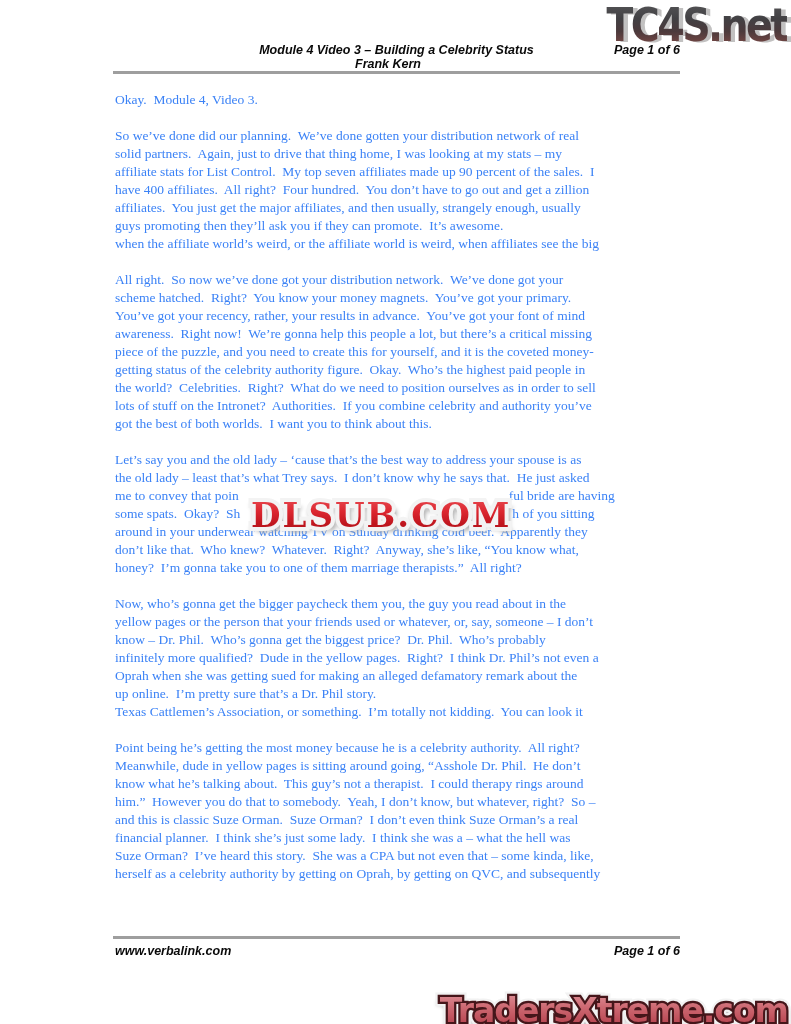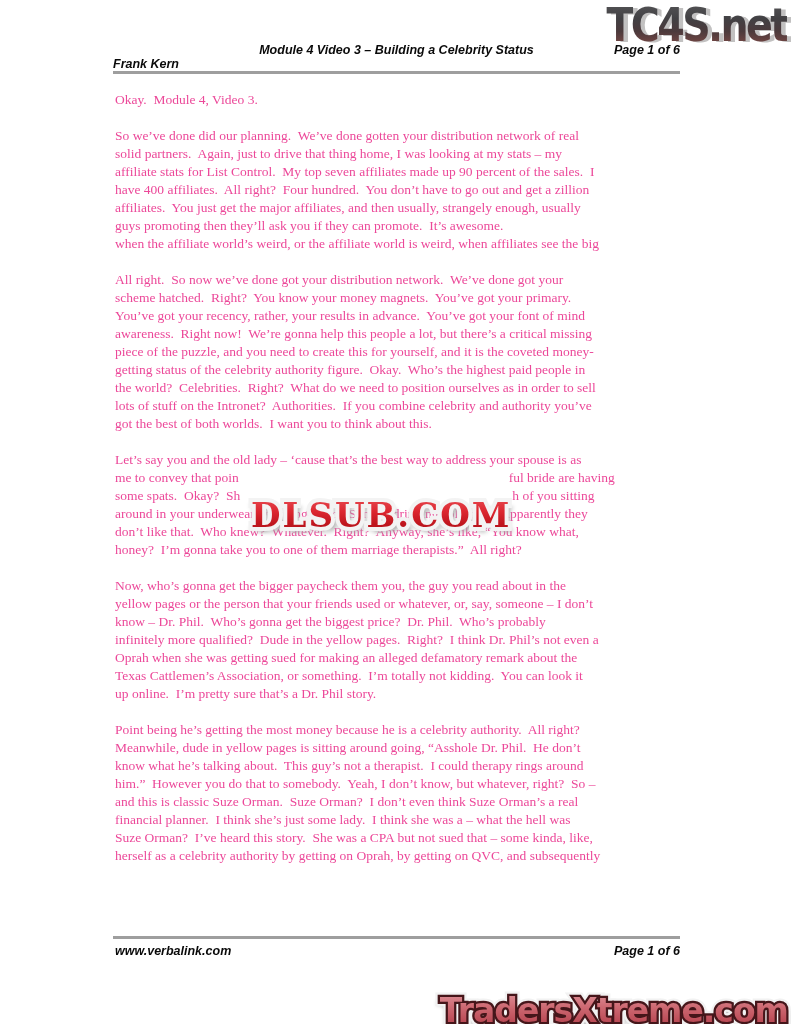--- a/index.html
+++ b/index.html
@@ -14,32 +14,32 @@
 
   
   .header-row {
     position:absolute; left:113px; top:44px; width:567px;
     font-family:"Liberation Sans", sans-serif;
     font-weight:bold; font-style:italic;
     font-size:12.5px; color:#0a0a0a; line-height:13px;
   }
   .header-title { position:absolute; left:0; right:0; text-align:center; top:0; }
   .header-page  { position:absolute; right:0; top:0; }
-  .header-author{ position:absolute; left:0; right:17px; top:14px; }
+  .header-author{ position:absolute; left:0; right:17px; text-align:center; top:14px; }
   .rule {
     position:absolute; left:113px; width:567px; height:3px;
     background:#9e9e9e;
   }
   .rule-top { top:71px; }
   .rule-bottom { top:936px; }
 
   
   .doc-body {
     position:absolute; left:115px; top:91px; width:575px;
-    font-size:13.5px; line-height:18px; color:#ec4899;
+    font-size:13.5px; line-height:18px; color:#3b82f6;
   }
   .paragraph { margin-bottom:18px; }
   .line { white-space:pre; height:18px; }
   .gap { display:inline-block; height:1px; }
 
   
   .footer-row {
     position:absolute; left:113px; top:944px; width:567px;
     font-family:"Liberation Sans", sans-serif;
     font-weight:bold; font-style:italic;
@@ -141,43 +141,44 @@
         <div class="line">You’ve got your recency, rather, your results in advance.  You’ve got your font of mind</div>
         <div class="line">awareness.  Right now!  We’re gonna help this people a lot, but there’s a critical missing</div>
         <div class="line">piece of the puzzle, and you need to create this for yourself, and it is the coveted money-</div>
         <div class="line">getting status of the celebrity authority figure.  Okay.  Who’s the highest paid people in</div>
         <div class="line">the world?  Celebrities.  Right?  What do we need to position ourselves as in order to sell</div>
         <div class="line">lots of stuff on the Intronet?  Authorities.  If you combine celebrity and authority you’ve</div>
         <div class="line">got the best of both worlds.  I want you to think about this.</div>
       </div>
       <div class="paragraph">
         <div class="line">Let’s say you and the old lady – ‘cause that’s the best way to address your spouse is as</div>
+        <div class="line">the old lady – least that’s what Trey says.  I don’t know why he says that.  He just asked</div>
         <div class="line"><span>me to convey that poin</span><span class="gap" style="width: 270px;"></span><span>ful bride are having</span></div>
         <div class="line"><span>some spats.  Okay?  Sh</span><span class="gap" style="width: 272px;"></span><span>h of you sitting</span></div>
         <div class="line">around in your underwear watching TV on Sunday drinking cold beer.  Apparently they</div>
         <div class="line">don’t like that.  Who knew?  Whatever.  Right?  Anyway, she’s like, “You know what,</div>
         <div class="line">honey?  I’m gonna take you to one of them marriage therapists.”  All right?</div>
       </div>
       <div class="paragraph">
         <div class="line">Now, who’s gonna get the bigger paycheck them you, the guy you read about in the</div>
         <div class="line">yellow pages or the person that your friends used or whatever, or, say, someone – I don’t</div>
         <div class="line">know – Dr. Phil.  Who’s gonna get the biggest price?  Dr. Phil.  Who’s probably</div>
         <div class="line">infinitely more qualified?  Dude in the yellow pages.  Right?  I think Dr. Phil’s not even a</div>
         <div class="line">Oprah when she was getting sued for making an alleged defamatory remark about the</div>
+        <div class="line">up online.  I’m pretty sure that’s a Dr. Phil story.</div>
         <div class="line">Texas Cattlemen’s Association, or something.  I’m totally not kidding.  You can look it</div>
-        <div class="line">up online.  I’m pretty sure that’s a Dr. Phil story.</div>
       </div>
       <div class="paragraph">
         <div class="line">Point being he’s getting the most money because he is a celebrity authority.  All right?</div>
         <div class="line">Meanwhile, dude in yellow pages is sitting around going, “Asshole Dr. Phil.  He don’t</div>
         <div class="line">know what he’s talking about.  This guy’s not a therapist.  I could therapy rings around</div>
         <div class="line">him.”  However you do that to somebody.  Yeah, I don’t know, but whatever, right?  So –</div>
         <div class="line">and this is classic Suze Orman.  Suze Orman?  I don’t even think Suze Orman’s a real</div>
         <div class="line">financial planner.  I think she’s just some lady.  I think she was a – what the hell was</div>
-        <div class="line">Suze Orman?  I’ve heard this story.  She was a CPA but not sued that – some kinda, like,</div>
+        <div class="line">Suze Orman?  I’ve heard this story.  She was a CPA but not even that – some kinda, like,</div>
         <div class="line">herself as a celebrity authority by getting on Oprah, by getting on QVC, and subsequently</div>
       </div>
     </div>
 
   <div class="wm-stack wm-dlsub">
     <span class="wm-size outline">DLSUB.COM</span>
     <span class="wm-layer fill">DLSUB.COM</span>
   </div>
 
   <div class="rule rule-bottom"></div>

